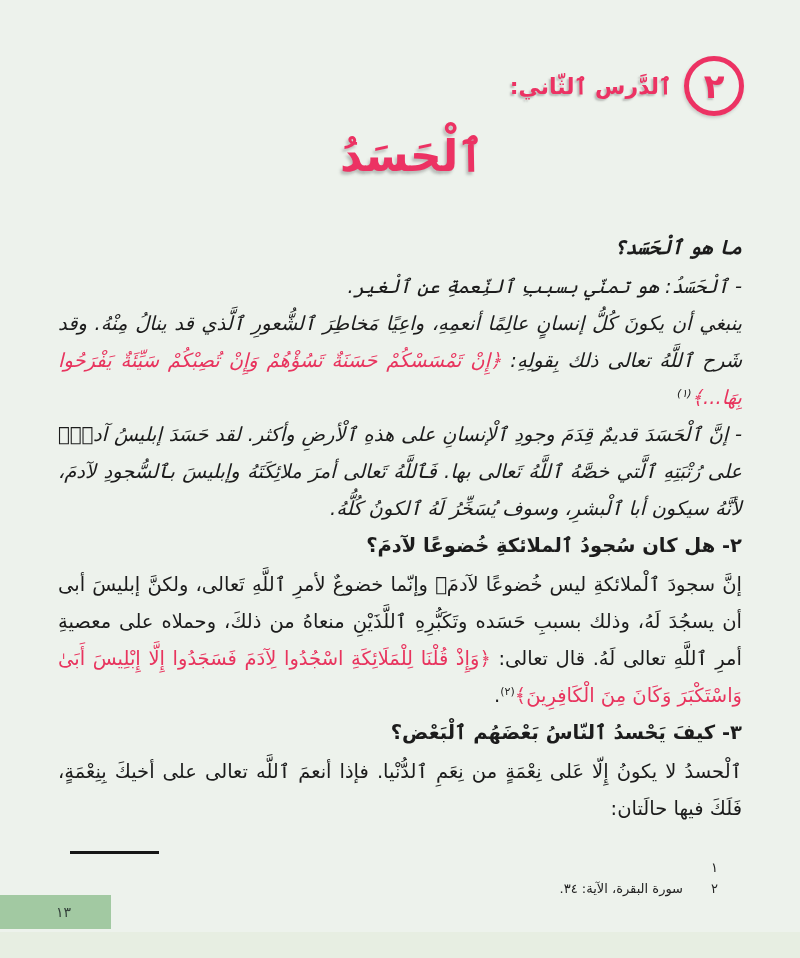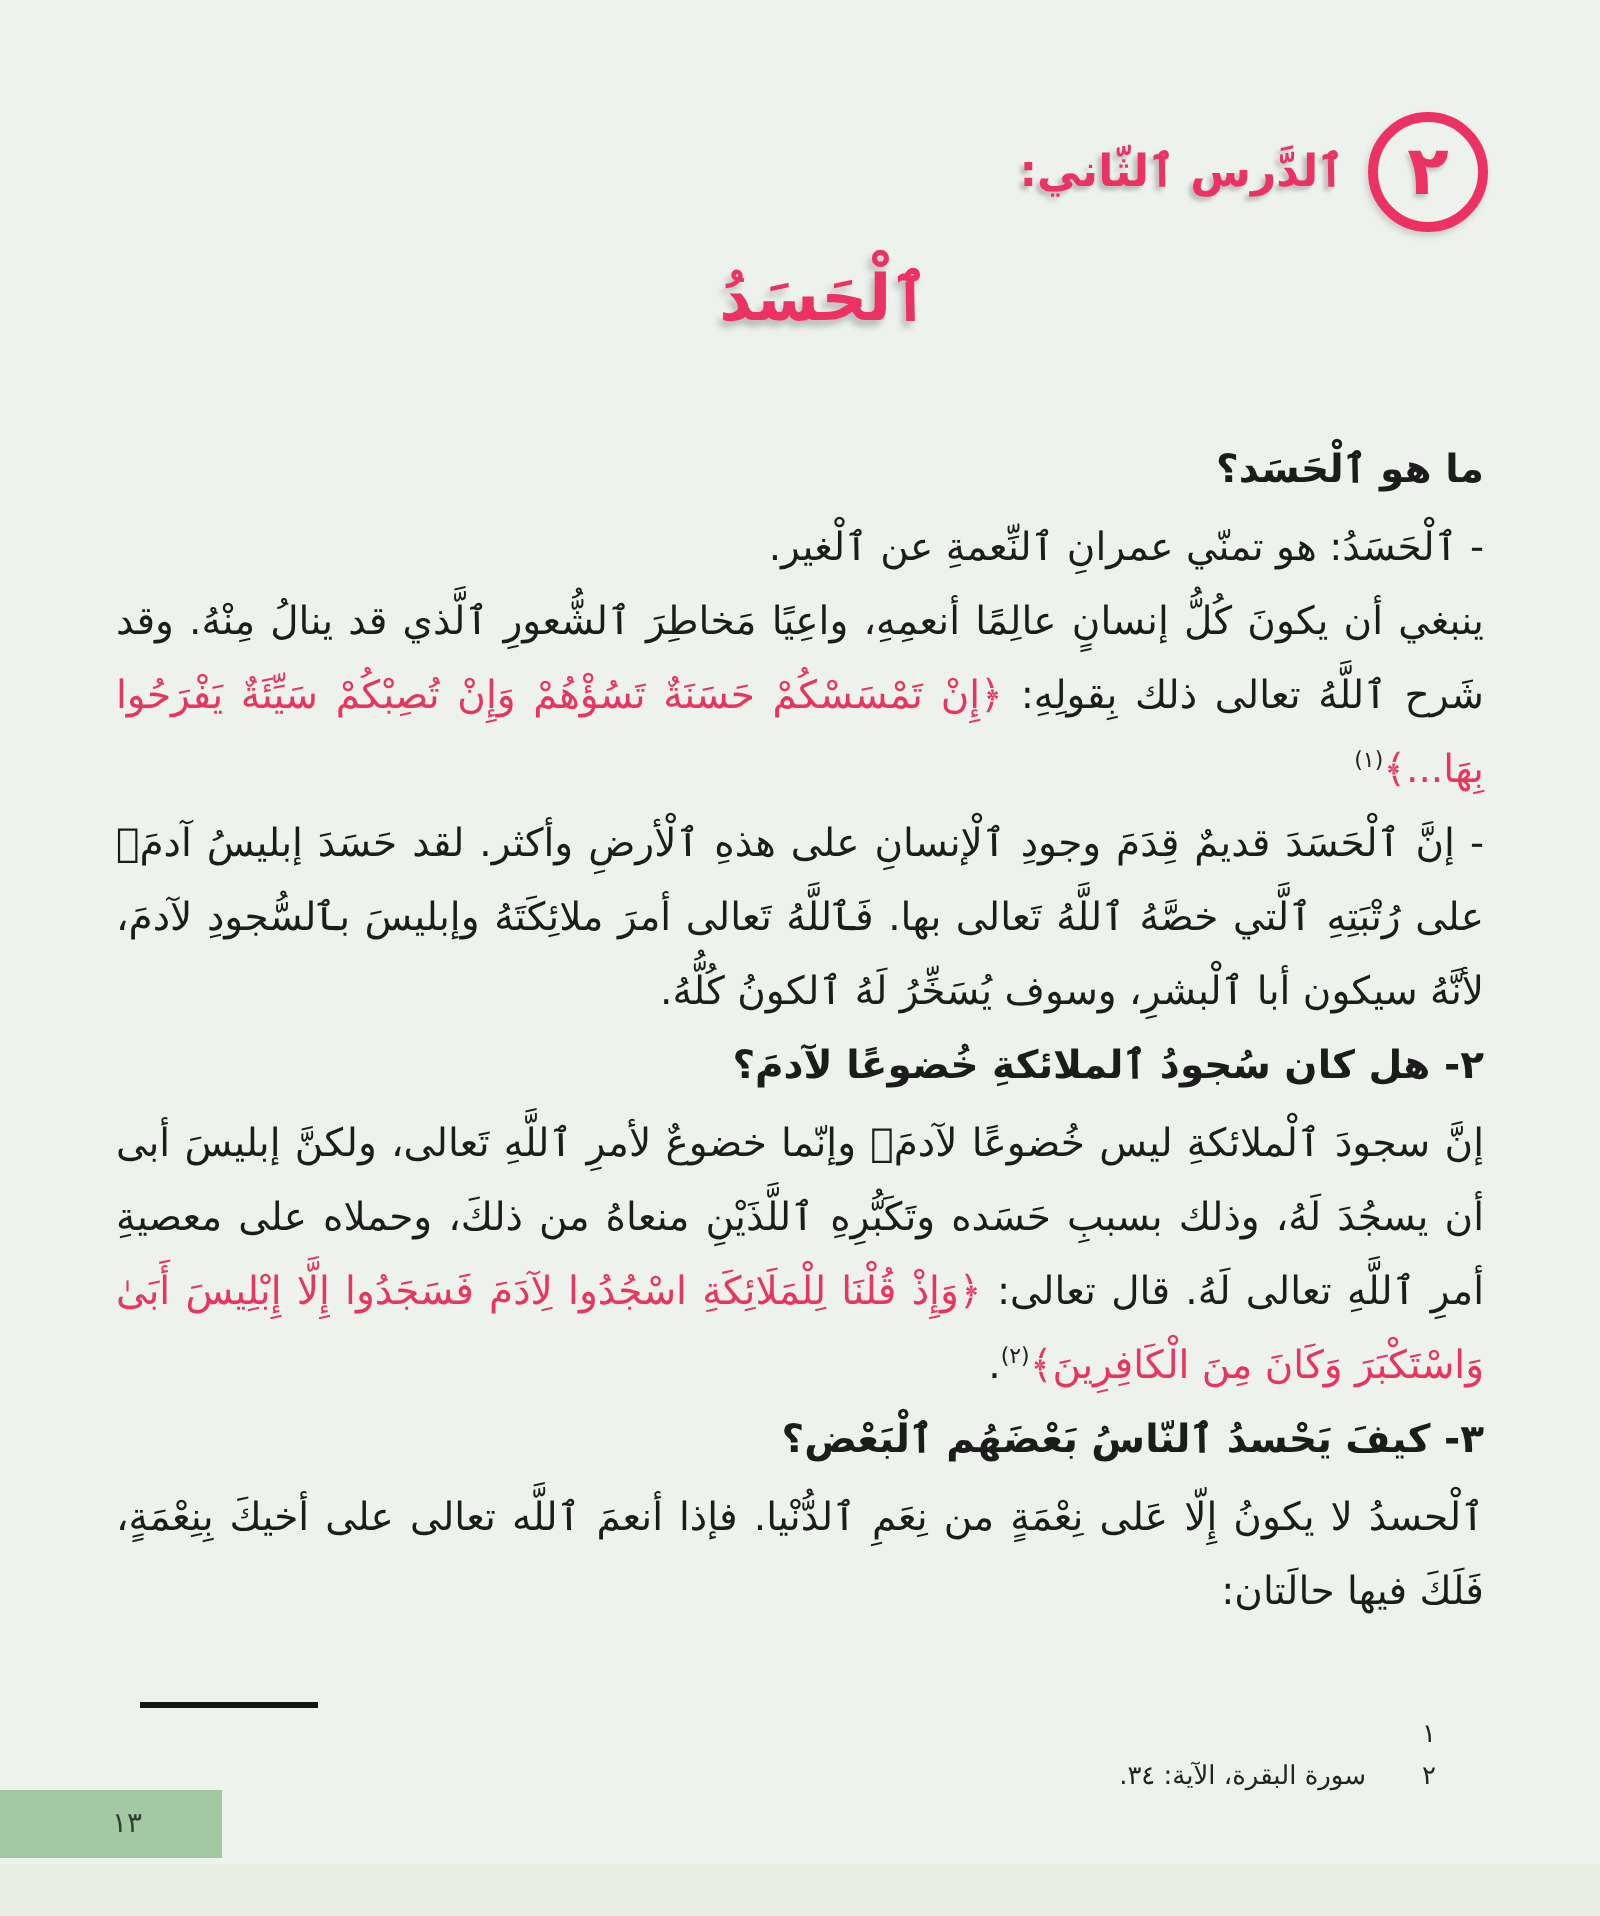--- a/index.html
+++ b/index.html
@@ -37,35 +37,35 @@
   .lesson-label {
     color: #ec3263;
     font-size: 22px;
     font-weight: bold;
     text-shadow: -2px 2px 2px rgba(90,90,90,0.35);
   }
   .main-title {
     margin: 14px 0 0;
     text-align: center;
     color: #ec3263;
-    font-size: 32px;
+    font-size: 44px;
     font-weight: bold;
     text-shadow: -2px 3px 3px rgba(90,90,90,0.35);
     padding-left: 24px;
   }
   .content {
     margin: 48px 58px 0;
     font-size: 19.5px;
     line-height: 37px;
     text-align: justify;
     color: #1c1c1c;
   }
   .content p { margin: 0; }
   .section { margin-top: 0; }
-  .section:first-child { margin-top: 16px; }
+  .section:first-child { margin-top: 16px; font-style: italic; }
   .heading { font-weight: bold; margin-bottom: 2px !important; }
   .verse { color: #e8345e; }
   .fn-ref {
     font-size: 11px;
     color: #222;
     vertical-align: super;
     line-height: 0;
   }
   .fn-divider {
     position: absolute;
@@ -111,21 +111,21 @@
     </div>
     <div class="lesson-label">ٱلدَّرس ٱلثّاني:</div>
   </div>
 
   <h1 class="main-title">ٱلْحَسَدُ</h1>
 
   <div class="content">
 
     <section class="section">
       <p class="heading">ما هو ٱلْحَسَد؟</p>
-      <p><span>- ٱلْحَسَدُ: هو تمنّي عمرانِ ٱلنِّعمةِ عن ٱلْغير.</span></p>
+      <p><span>- ٱلْحَسَدُ: هو تمنّي بسببِ ٱلنِّعمةِ عن ٱلْغير.</span></p>
       <p><span>ينبغي أن يكونَ كُلُّ إنسانٍ عالِمًا أنعمِهِ، واعِيًا مَخاطِرَ ٱلشُّعورِ ٱلَّذي قد ينالُ مِنْهُ. وقد شَرح ٱللَّهُ تعالى ذلك بِقولِهِ: </span><span class="verse">﴿إِنْ تَمْسَسْكُمْ حَسَنَةٌ تَسُؤْهُمْ وَإِنْ تُصِبْكُمْ سَيِّئَةٌ يَفْرَحُوا بِهَا...﴾</span><sup class="fn-ref">(١)</sup></p>
       <p><span>- إنَّ ٱلْحَسَدَ قديمٌ قِدَمَ وجودِ ٱلْإنسانِ على هذهِ ٱلْأرضِ وأكثر. لقد حَسَدَ إبليسُ آدمَؑ على رُتْبَتِهِ ٱلَّتي خصَّهُ ٱللَّهُ تَعالى بها. فَٱللَّهُ تَعالى أمرَ ملائِكَتَهُ وإبليسَ بٱلسُّجودِ لآدمَ، لأنَّهُ سيكون أبا ٱلْبشرِ، وسوف يُسَخِّرُ لَهُ ٱلكونُ كُلُّهُ.</span></p>
     </section>
 
     <section class="section">
       <p class="heading">٢- هل كان سُجودُ ٱلملائكةِ خُضوعًا لآدمَ؟</p>
       <p><span>إنَّ سجودَ ٱلْملائكةِ ليس خُضوعًا لآدمَؑ وإنّما خضوعٌ لأمرِ ٱللَّهِ تَعالى، ولكنَّ إبليسَ أبى أن يسجُدَ لَهُ، وذلك بسببِ حَسَده وتَكَبُّرِهِ ٱللَّذَيْنِ منعاهُ من ذلكَ، وحملاه على معصيةِ أمرِ ٱللَّهِ تعالى لَهُ. قال تعالى: </span><span class="verse">﴿وَإِذْ قُلْنَا لِلْمَلَائِكَةِ اسْجُدُوا لِآدَمَ فَسَجَدُوا إِلَّا إِبْلِيسَ أَبَىٰ وَاسْتَكْبَرَ وَكَانَ مِنَ الْكَافِرِينَ﴾</span><sup class="fn-ref">(٢)</sup><span>.</span></p>
     </section>
 
     <section class="section">

